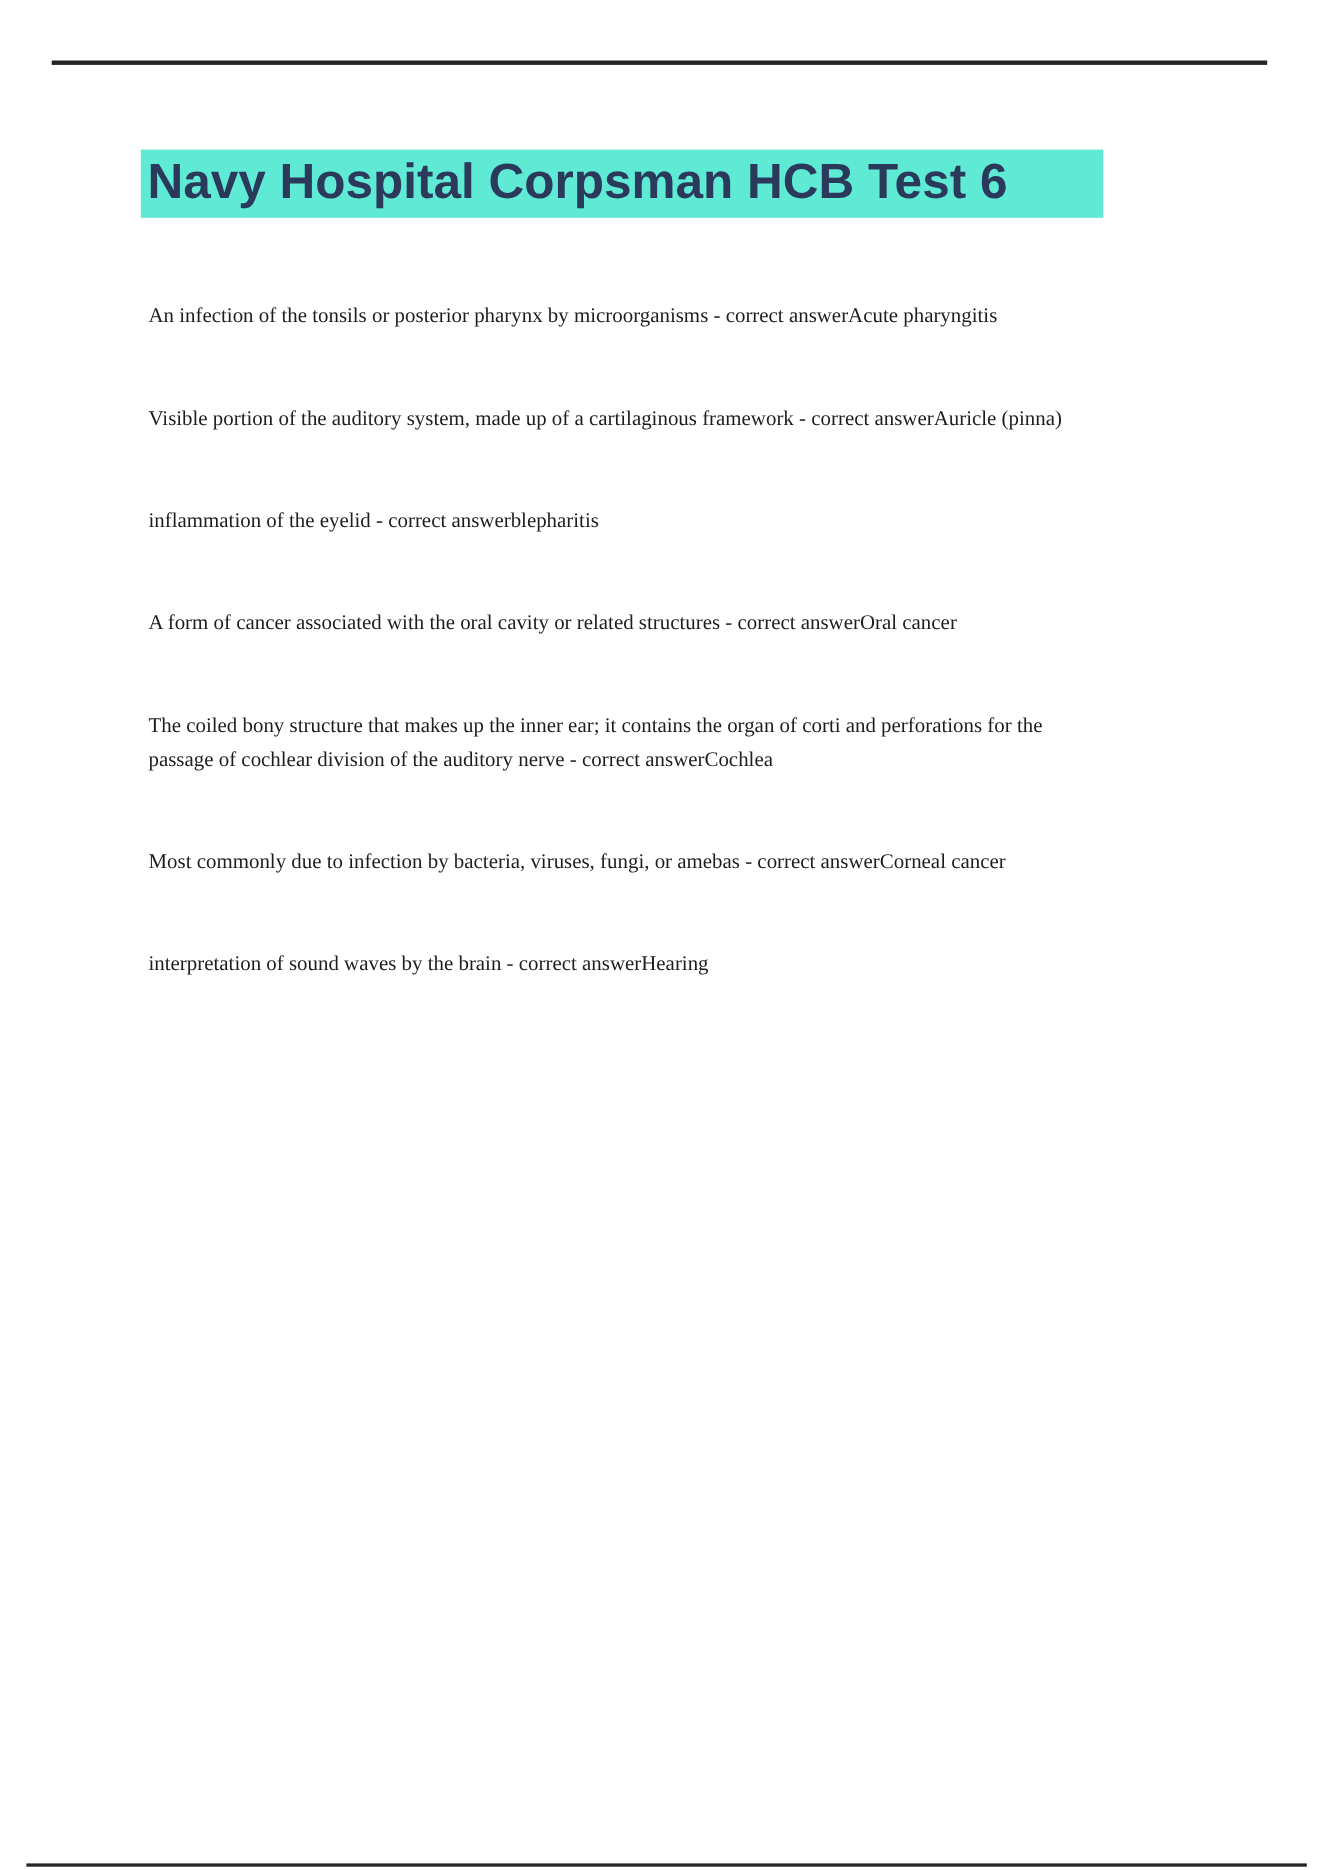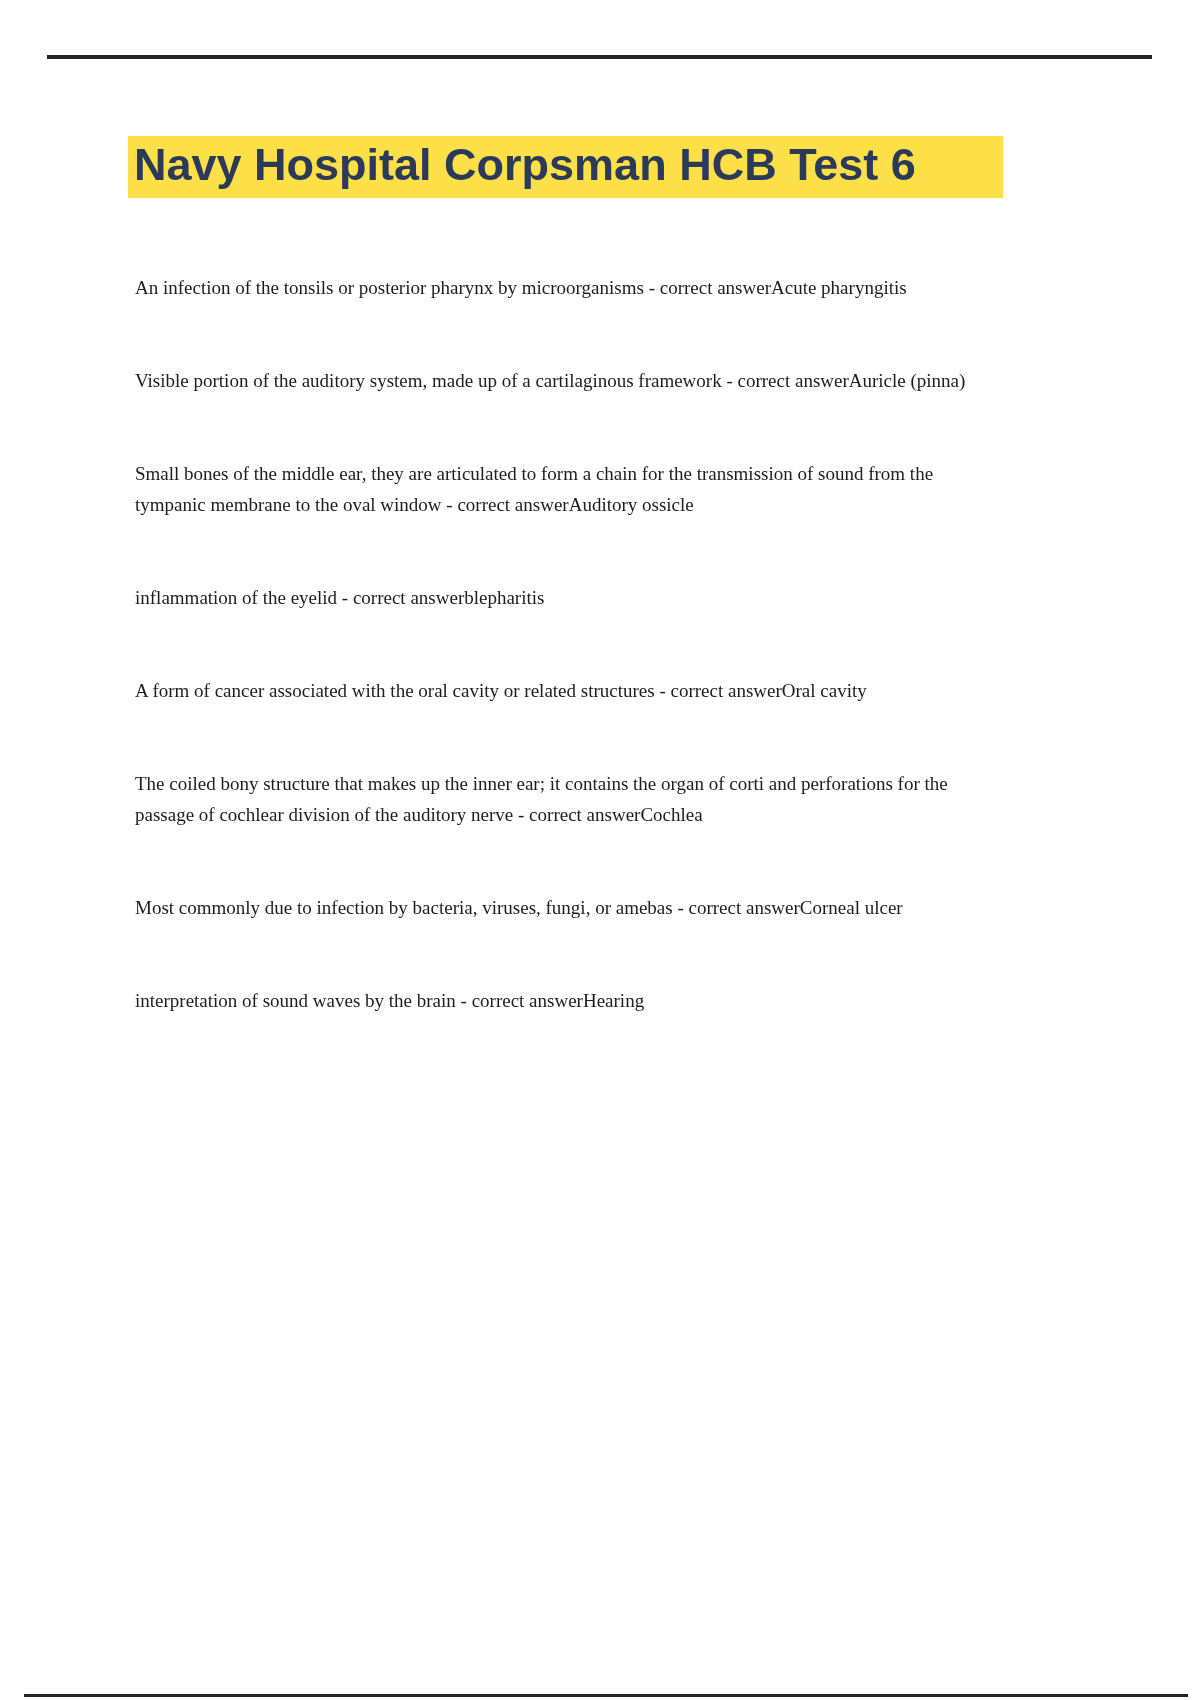--- a/index.html
+++ b/index.html
@@ -32,21 +32,21 @@
     width: 1164px;
     height: 3px;
   }
   h1.doc-title {
     position: absolute;
     left: 128px;
     top: 136px;
     margin: 0;
     width: 869px;
     padding: 4px 0 8px 6px;
-    background: #fde047;
+    background: #5eead4;
     color: #2b3a5a;
     font-size: 45px;
     font-weight: bold;
     line-height: 1.1;
     white-space: nowrap;
   }
   .content {
     position: absolute;
     left: 135px;
     top: 272px;
@@ -71,30 +71,29 @@
   <div class="rule rule-top"></div>
 
   <h1 class="doc-title">Navy Hospital Corpsman HCB Test 6</h1>
 
   <div class="content">
 
     <p class="qa-item"><span class="qa-q">An infection of the tonsils or posterior pharynx by microorganisms</span><span class="qa-sep"> - correct answer</span><span class="qa-a">Acute pharyngitis</span></p>
 
     <p class="qa-item"><span class="qa-q">Visible portion of the auditory system, made up of a cartilaginous framework</span><span class="qa-sep"> - correct answer</span><span class="qa-a">Auricle (pinna)</span></p>
 
-    <p class="qa-item"><span class="qa-q">Small bones of the middle ear, they are articulated to form a chain for the transmission of sound from the tympanic membrane to the oval window</span><span class="qa-sep"> - correct answer</span><span class="qa-a">Auditory ossicle</span></p>
 
     <p class="qa-item"><span class="qa-q">inflammation of the eyelid</span><span class="qa-sep"> - correct answer</span><span class="qa-a">blepharitis</span></p>
 
-    <p class="qa-item"><span class="qa-q">A form of cancer associated with the oral cavity or related structures</span><span class="qa-sep"> - correct answer</span><span class="qa-a">Oral cavity</span></p>
+    <p class="qa-item"><span class="qa-q">A form of cancer associated with the oral cavity or related structures</span><span class="qa-sep"> - correct answer</span><span class="qa-a">Oral cancer</span></p>
 
 
     <p class="qa-item"><span class="qa-q">The coiled bony structure that makes up the inner ear; it contains the organ of corti and perforations for the passage of cochlear division of the auditory nerve</span><span class="qa-sep"> - correct answer</span><span class="qa-a">Cochlea</span></p>
 
-    <p class="qa-item"><span class="qa-q">Most commonly due to infection by bacteria, viruses, fungi, or amebas</span><span class="qa-sep"> - correct answer</span><span class="qa-a">Corneal ulcer</span></p>
+    <p class="qa-item"><span class="qa-q">Most commonly due to infection by bacteria, viruses, fungi, or amebas</span><span class="qa-sep"> - correct answer</span><span class="qa-a">Corneal cancer</span></p>
 
 
     <p class="qa-item"><span class="qa-q">interpretation of sound waves by the brain</span><span class="qa-sep"> - correct answer</span><span class="qa-a">Hearing</span></p>
 
 
   </div>
 
   <div class="rule rule-bottom"></div>
 
 </div>

